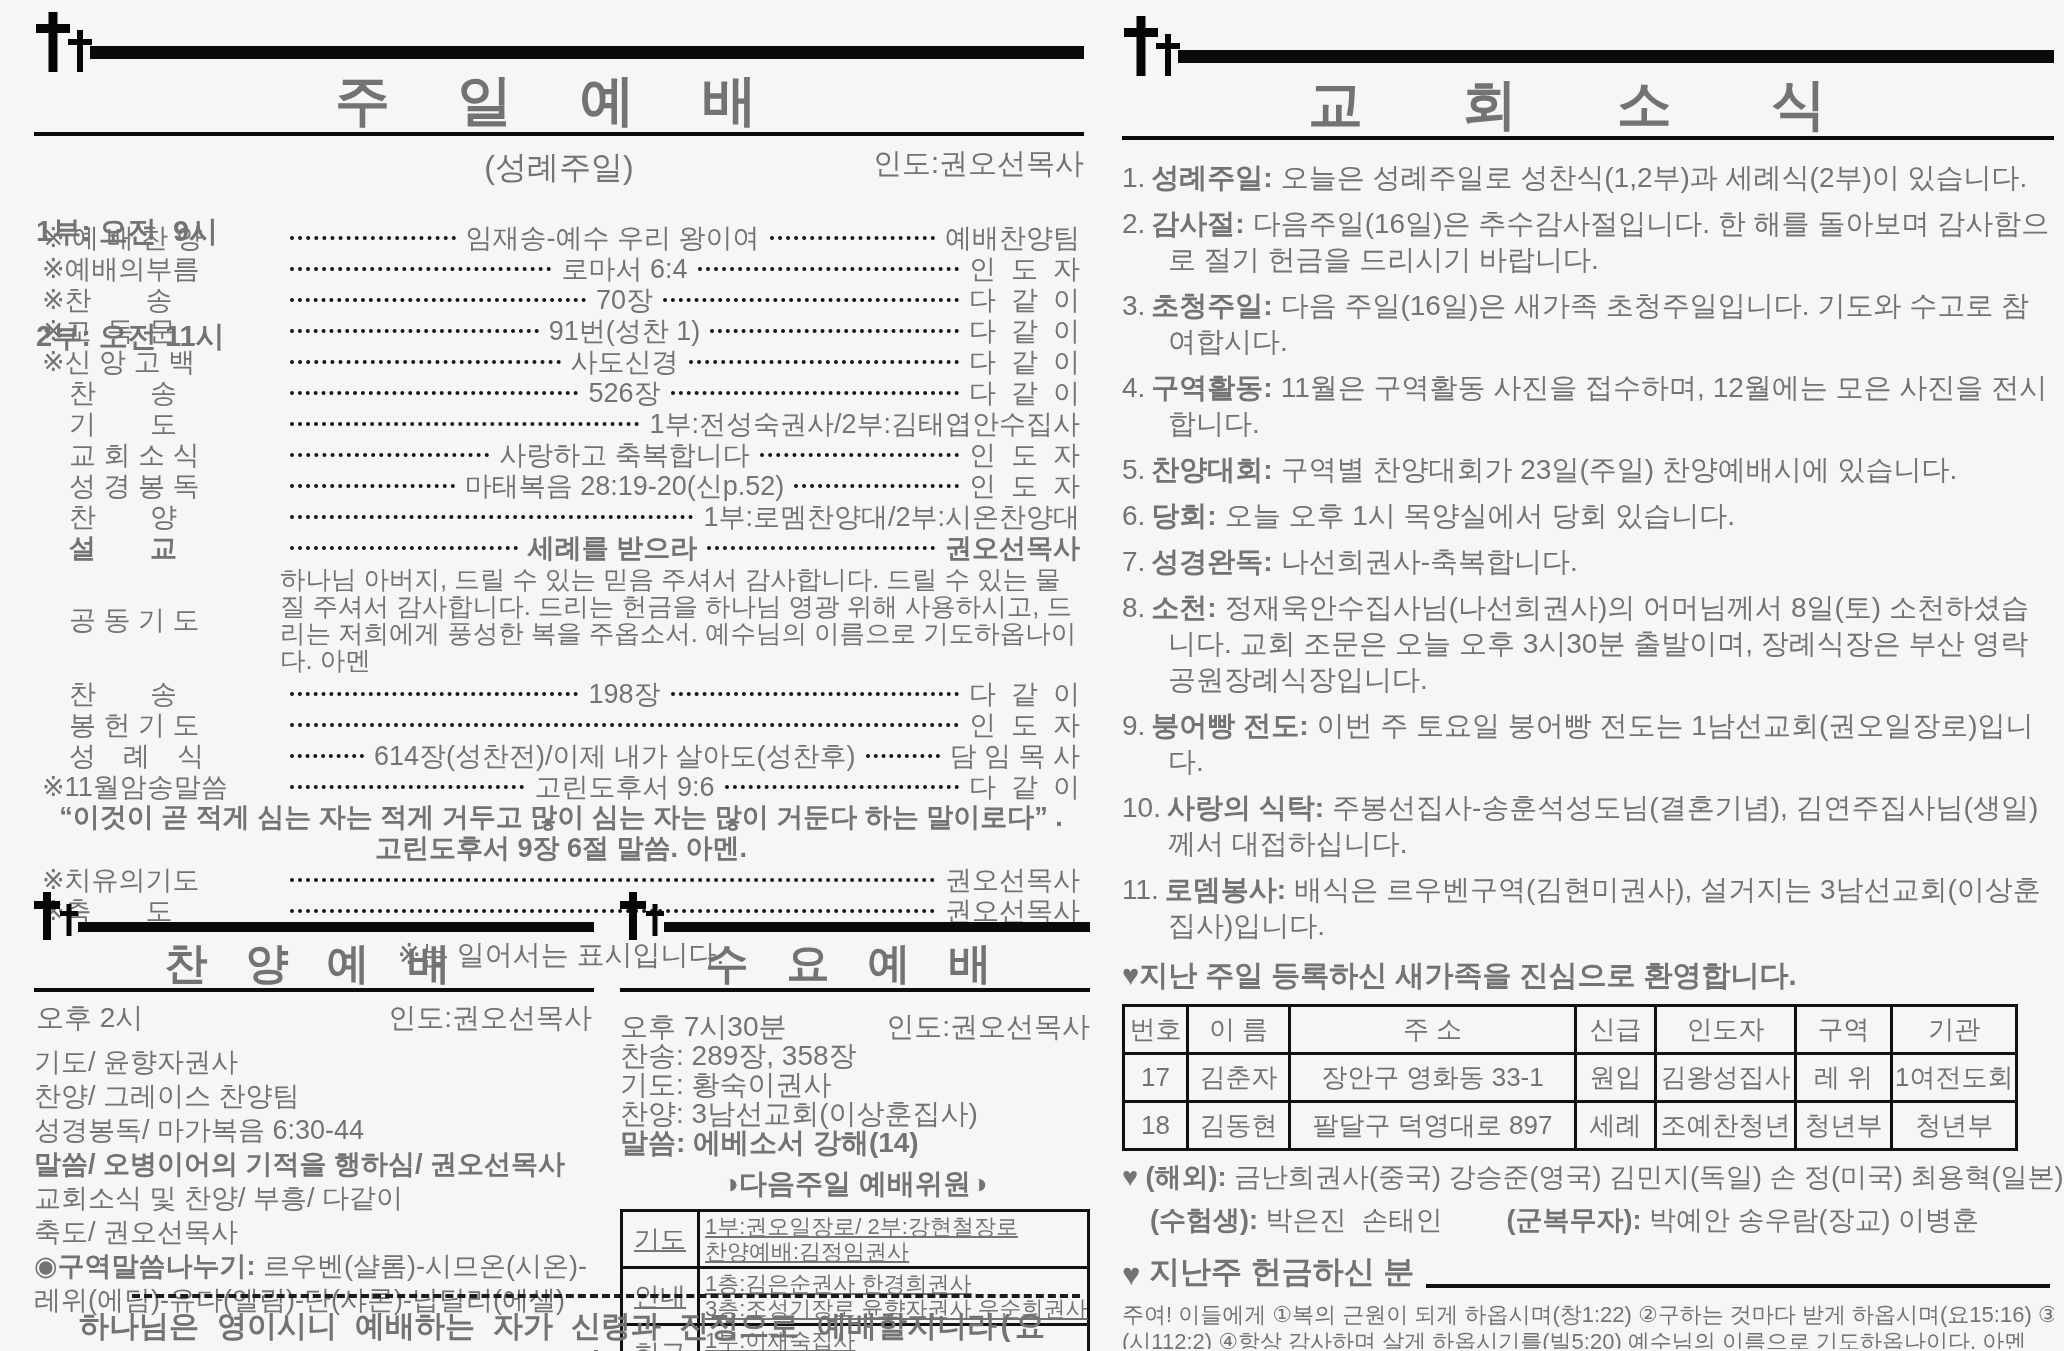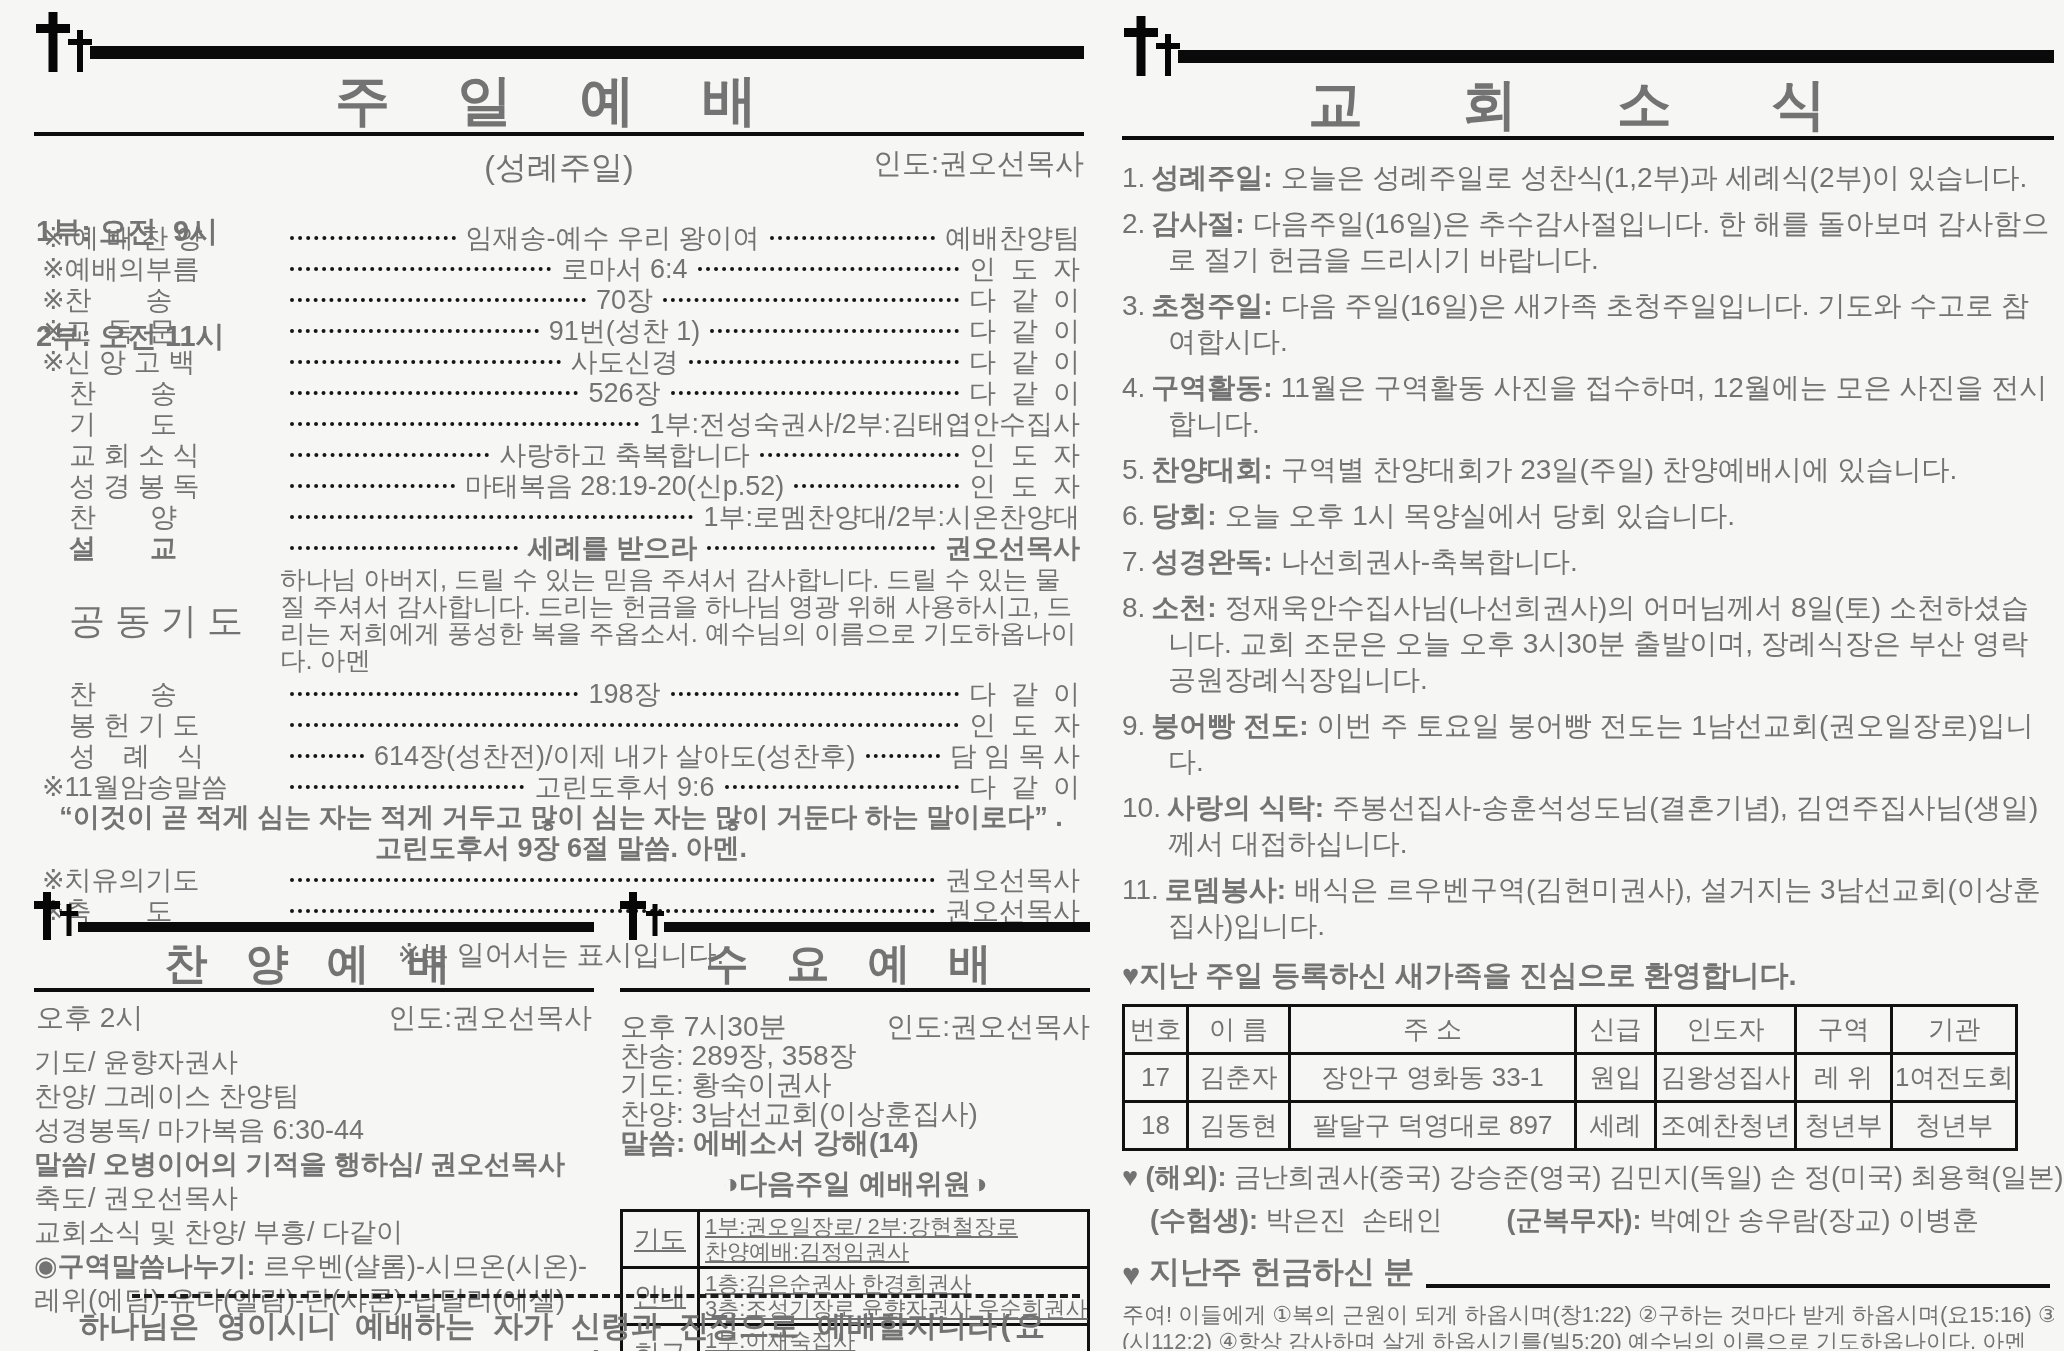--- a/index.html
+++ b/index.html
@@ -37,21 +37,21 @@
   .order{padding:0 4px 0 8px;}
   .xrow{display:flex;align-items:center;height:31px;font-size:27px;}
   .xrow span{white-space:pre;}
   .lbl{width:238px;flex:none;}
   .ind .lbl{padding-left:27px;width:211px;}
   .dots{flex:1;border-bottom:4px dotted #151515;height:0;margin:0 10px;min-width:22px;}
   .rgt{text-align:right;flex:none;}
   .b{font-weight:bold;}
 
   .prayer{display:flex;font-size:25.5px;line-height:27px;margin:3px 0 4px;}
-  .prayer .plbl{width:211px;padding-left:27px;flex:none;align-self:center;font-size:36px;white-space:pre;}
+  .prayer .plbl{width:211px;padding-left:27px;flex:none;align-self:center;font-size:27px;white-space:pre;}
   .prayer p{margin:0;flex:1;font-weight:normal;}
 
   .quote{text-align:center;font-weight:bold;font-size:27px;line-height:31px;}
   .footnote{text-align:center;font-size:28px;margin-top:10px;}
 
   
   #bottom-left{position:absolute;left:34px;top:900px;width:1056px;display:flex;gap:26px;}
   .bsec .sec-title{font-size:43px;letter-spacing:13px;line-height:50px;}
   .bsec-l{width:560px;flex:none;}
   .bsec-r{width:470px;flex:none;}
@@ -255,22 +255,22 @@
       <div class="rule"></div>
       <div class="meta">
         <span>오후 2시</span>
         <span>인도:권오선목사</span>
       </div>
       <div class="plist">
         <div>기도/ 윤향자권사</div>
         <div>찬양/ 그레이스 찬양팀</div>
         <div>성경봉독/ 마가복음 6:30-44</div>
         <div class="b">말씀/ 오병이어의 기적을 행하심/ 권오선목사</div>
+        <div>교회소식 및 찬양/ 부흥/ 다같이</div>
         <div>축도/ 권오선목사</div>
-        <div>교회소식 및 찬양/ 부흥/ 다같이</div>
         <div><b>◉구역말씀나누기:</b><span> 르우벤(샬롬)-시므온(시온)-</span></div>
         <div>레위(에담)-유다(엘림)-단(샤론)-납달리(에셀)</div>
       </div>
     </section>
 
     <section class="bsec bsec-r">
       <div class="sec-head sm">
         <span class="cross big">
             <span class="v"></span>
             <span class="h"></span>

